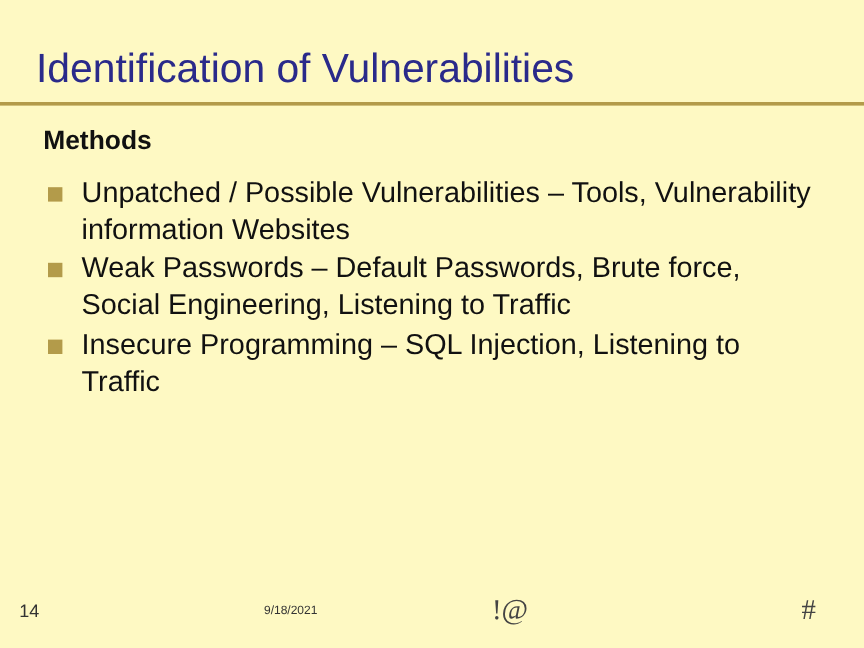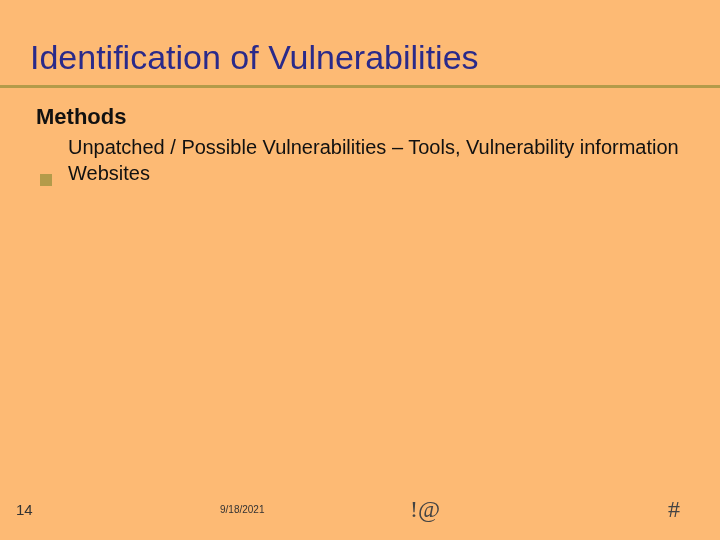--- a/index.html
+++ b/index.html
@@ -1,48 +1,48 @@
 <!DOCTYPE html>
 <html><head>
 <meta charset="utf-8">
 <style>
   * { margin: 0; padding: 0; box-sizing: border-box; }
   html, body { width: 720px; height: 540px; font-family: Verdana, Geneva, sans-serif; background: #fff; }
   .slide {
     width: 720px;
     height: 540px;
     position: relative;
-    background: #fdba74;
+    background: #fef9c3;
     padding: 0;
   }
   .title {
     font-size: 34px;
     font-weight: 400;
     color: #2a2a8a;
     padding: 38px 30px 8px 30px;
     border-bottom: 3px solid #b39b4a;
   }
   .body {
     padding: 16px 36px 0 36px;
   }
   .section-label {
     font-weight: 700;
     font-size: 22px;
     color: #111;
-    margin-bottom: 5px;
+    margin-bottom: 16px;
   }
   ul.bullets {
     list-style: none;
     padding: 0;
     margin: 0;
   }
   ul.bullets li {
     display: flex;
-    align-items: flex-end;
-    font-size: 20px;
+    align-items: flex-start;
+    font-size: 24px;
     line-height: 1.28;
     color: #111;
     margin: 0 0 2px 0;
   }
   .bullet-marker {
     width: 12px;
     height: 12px;
     background: #b39b4a;
     flex: 0 0 12px;
     margin: 10px 16px 0 4px;
@@ -93,20 +93,28 @@
 
   <h1 class="title">Identification of Vulnerabilities</h1>
 
   <div class="body">
     <div class="section-label">Methods</div>
     <ul class="bullets">
       <li>
         <span class="bullet-marker"></span>
         <span class="bullet-text">Unpatched / Possible Vulnerabilities – Tools, Vulnerability information Websites</span>
       </li>
+      <li>
+        <span class="bullet-marker"></span>
+        <span class="bullet-text">Weak Passwords – Default Passwords, Brute force, Social Engineering, Listening to Traffic</span>
+      </li>
+      <li>
+        <span class="bullet-marker"></span>
+        <span class="bullet-text">Insecure Programming – SQL Injection, Listening to Traffic</span>
+      </li>
     </ul>
   </div>
 
   <div class="footer">
     <span class="pagenum">14</span>
     <span class="date">9/18/2021</span>
     <span class="sym1">!@</span>
     <span class="sym2">#</span>
   </div>
 

